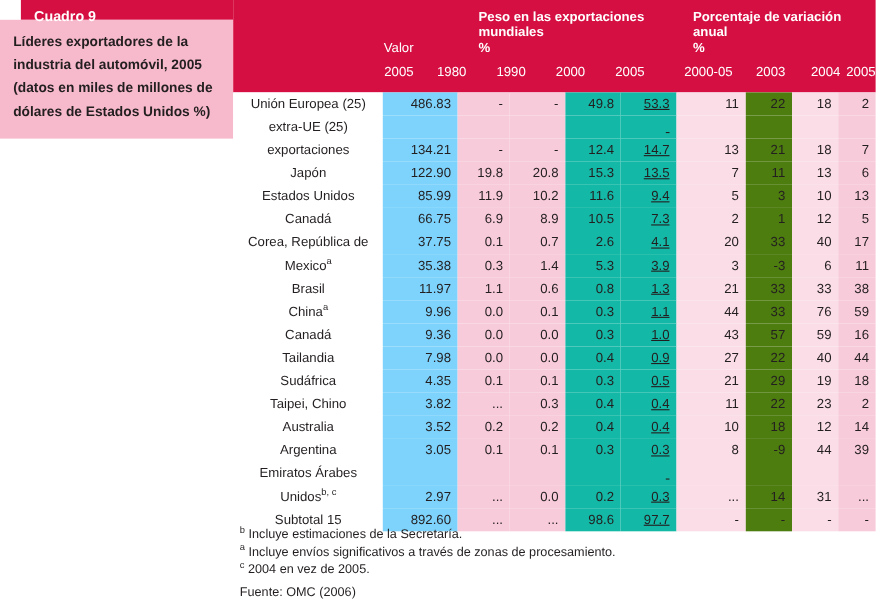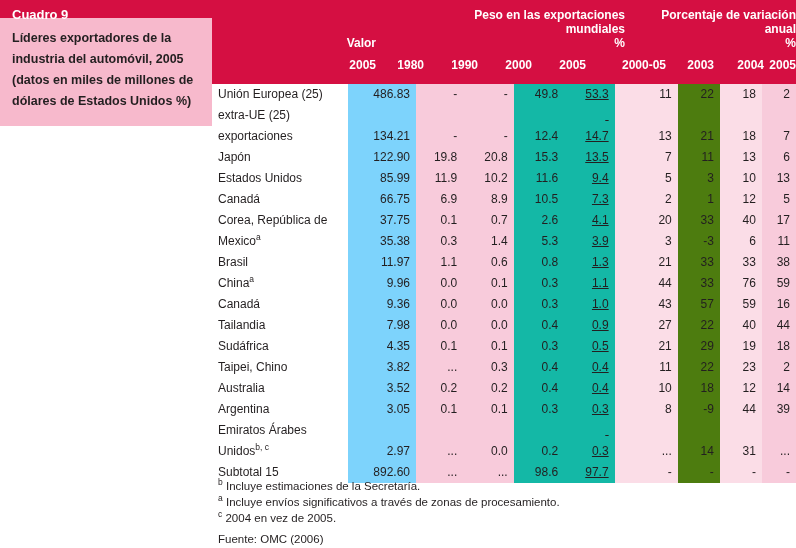--- a/index.html
+++ b/index.html
@@ -30,20 +30,21 @@
   }
   .caption-title {
     background: #d50f42;
     color: #ffffff;
     font-weight: bold;
     font-size: 13px;
     padding: 8px 10px 8px 12px;
     height: 18px;
     box-sizing: border-box;
     line-height: 14px;
+    margin-left: 19px;
   }
   .caption-body {
     background: #f7b9cc;
     color: #231f20;
     font-weight: bold;
     font-size: 12.5px;
     line-height: 21px;
     padding: 10px 14px 14px 12px;
   }
 
@@ -52,29 +53,29 @@
     position: absolute;
     left: 212px;
     top: 0;
     width: 584px;
     height: 84px;
     background: #d50f42;
     color: #ffffff;
   }
   .hdr-group {
     position: absolute;
-    text-align: right;
+    text-align: left;
     font-weight: bold;
     font-size: 12px;
     line-height: 14px;
   }
   .hdr-cell {
     position: absolute;
     text-align: right;
-    font-weight: bold;
+    font-weight: normal;
     font-size: 12px;
     line-height: 14px;
   }
 
   
   table.data {
     position: absolute;
     left: 212px;
     top: 84px;
     border-collapse: collapse;
@@ -82,21 +83,21 @@
     color: #231f20;
   }
   table.data td {
     padding: 0 6px;
     height: 21px;
     line-height: 21px;
     vertical-align: middle;
     white-space: nowrap;
   }
   td.label {
-    text-align: left;
+    text-align: center;
     padding-left: 8px;
     margin-top: 28px;
   }
   td.num {
     text-align: right;
   }
   
   .c-label  { background: #ffffff; }
   .c-value  { background: #7dd3fc; }
   .c-w1     { background: #f8cbdb; }

